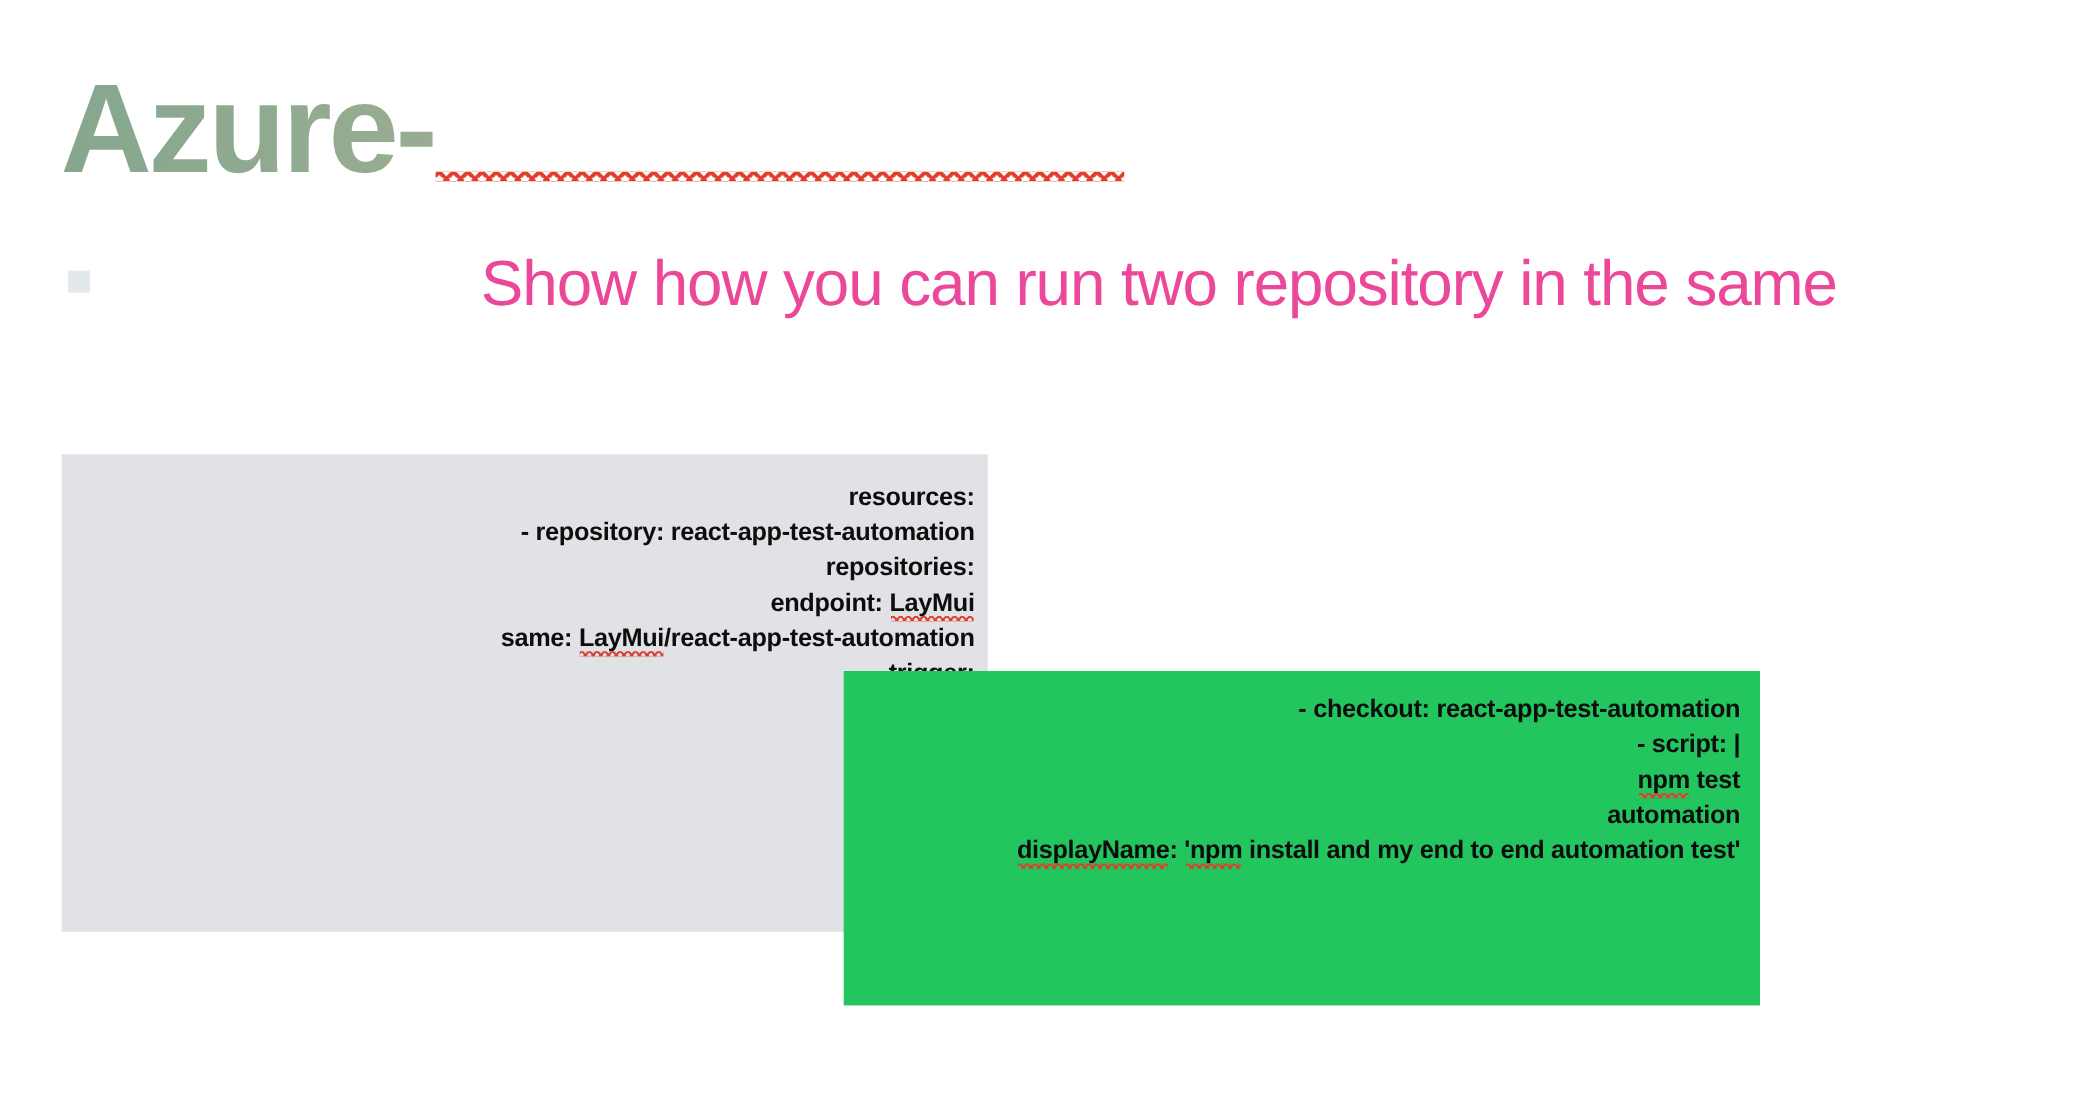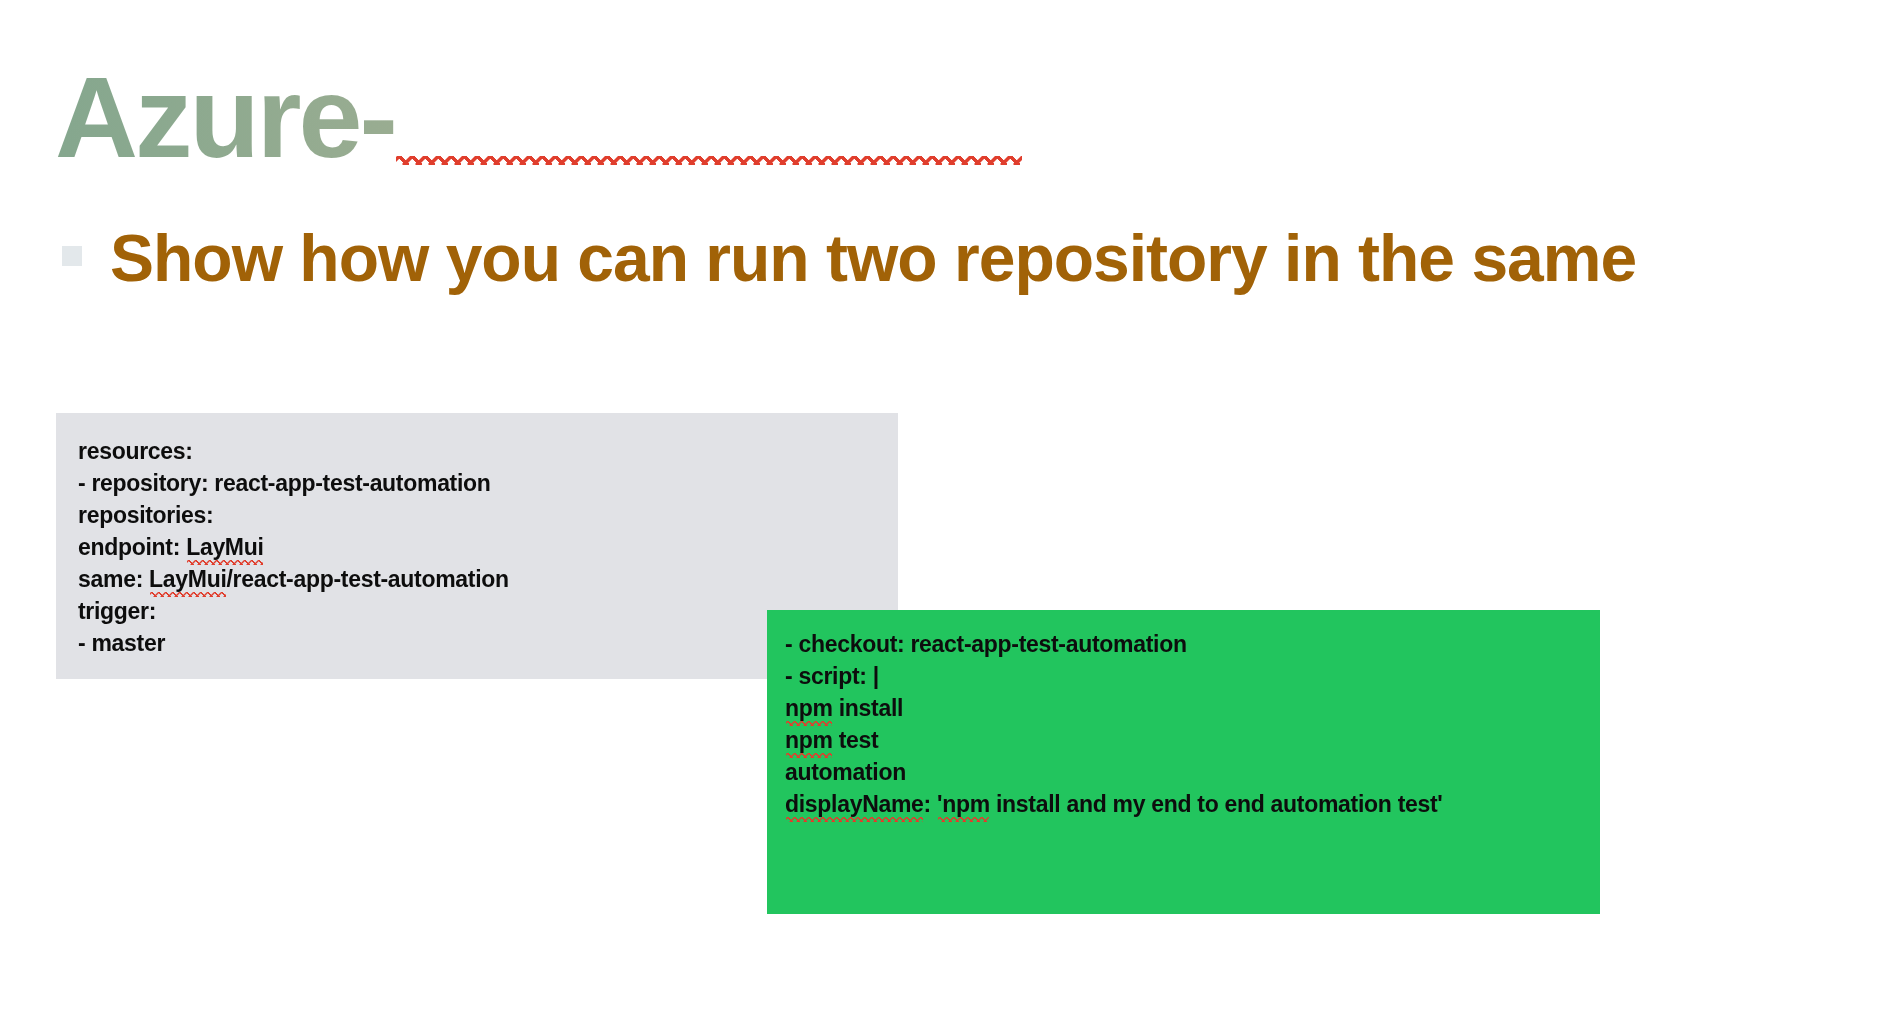--- a/index.html
+++ b/index.html
@@ -7,20 +7,21 @@
     padding: 0;
     background: #ffffff;
     font-family: "Liberation Sans", sans-serif;
   }
   .slide {
     position: relative;
     width: 1892px;
     height: 1009px;
     background: #ffffff;
     overflow: hidden;
+    text-align: right;
   }
 
   
   .title {
     position: absolute;
     left: 55px;
     top: 42px;
     margin: 0;
     font-size: 115px;
     line-height: 150px;
@@ -61,44 +62,44 @@
     top: 246px;
     width: 20px;
     height: 20px;
     background: #e3e8eb;
   }
   .subtitle {
     position: absolute;
     left: 110px;
     top: 216px;
     width: 1560px;
-    font-size: 66px;
+    font-size: 58px;
     line-height: 84px;
-    font-weight: bold;
+    font-weight: normal;
     letter-spacing: -1px;
-    color: #a16207;
+    color: #ec4899;
   }
 
   
   .code-block {
     position: absolute;
     box-sizing: border-box;
     font-weight: bold;
     font-size: 23px;
     line-height: 32px;
     letter-spacing: -0.3px;
     color: #0d0d0d;
     white-space: nowrap;
   }
   .code-block-1 {
     left: 56px;
     top: 413px;
     width: 842px;
-    height: 266px;
-    padding: 22px 22px;
+    height: 434px;
+    padding: 22px 12px;
     background: #e1e2e6;
     z-index: 1;
   }
   .code-block-2 {
     left: 767px;
     top: 610px;
     width: 833px;
     height: 304px;
     padding: 18px 18px;
     background: #22c55e;
@@ -125,19 +126,18 @@
       <div class="code-line"><span>repositories:</span></div>
       <div class="code-line"><span>endpoint: </span><span class="sq">LayMui</span></div>
       <div class="code-line"><span>same: </span><span class="sq">LayMui</span><span>/react-app-test-automation</span></div>
       <div class="code-line"><span>trigger:</span></div>
       <div class="code-line"><span>- master</span></div>
     </div>
 
   <div class="code-block code-block-2">
       <div class="code-line"><span>- checkout: react-app-test-automation</span></div>
       <div class="code-line"><span>- script: |</span></div>
-      <div class="code-line"><span class="sq">npm</span><span> install</span></div>
       <div class="code-line"><span class="sq">npm</span><span> test</span></div>
       <div class="code-line"><span>automation</span></div>
       <div class="code-line"><span class="sq">displayName</span><span>: </span><span class="sq">'npm</span><span> install and my end to end automation test'</span></div>
     </div>
 
 </div>
 
 </body></html>

